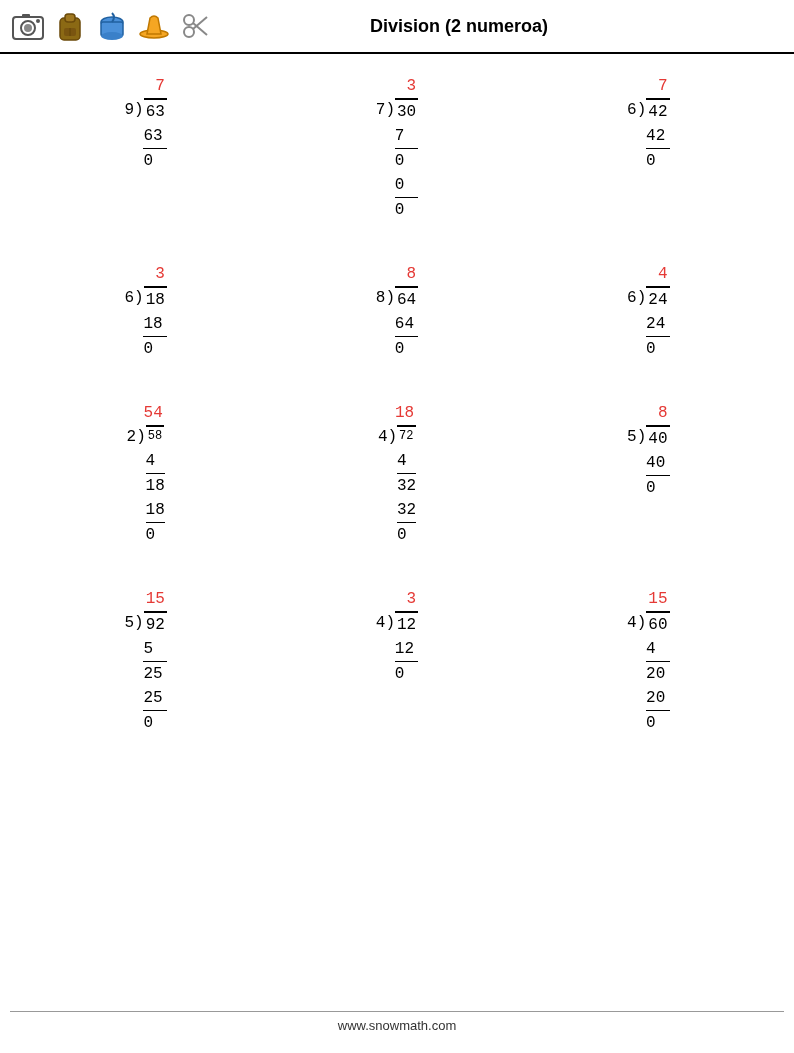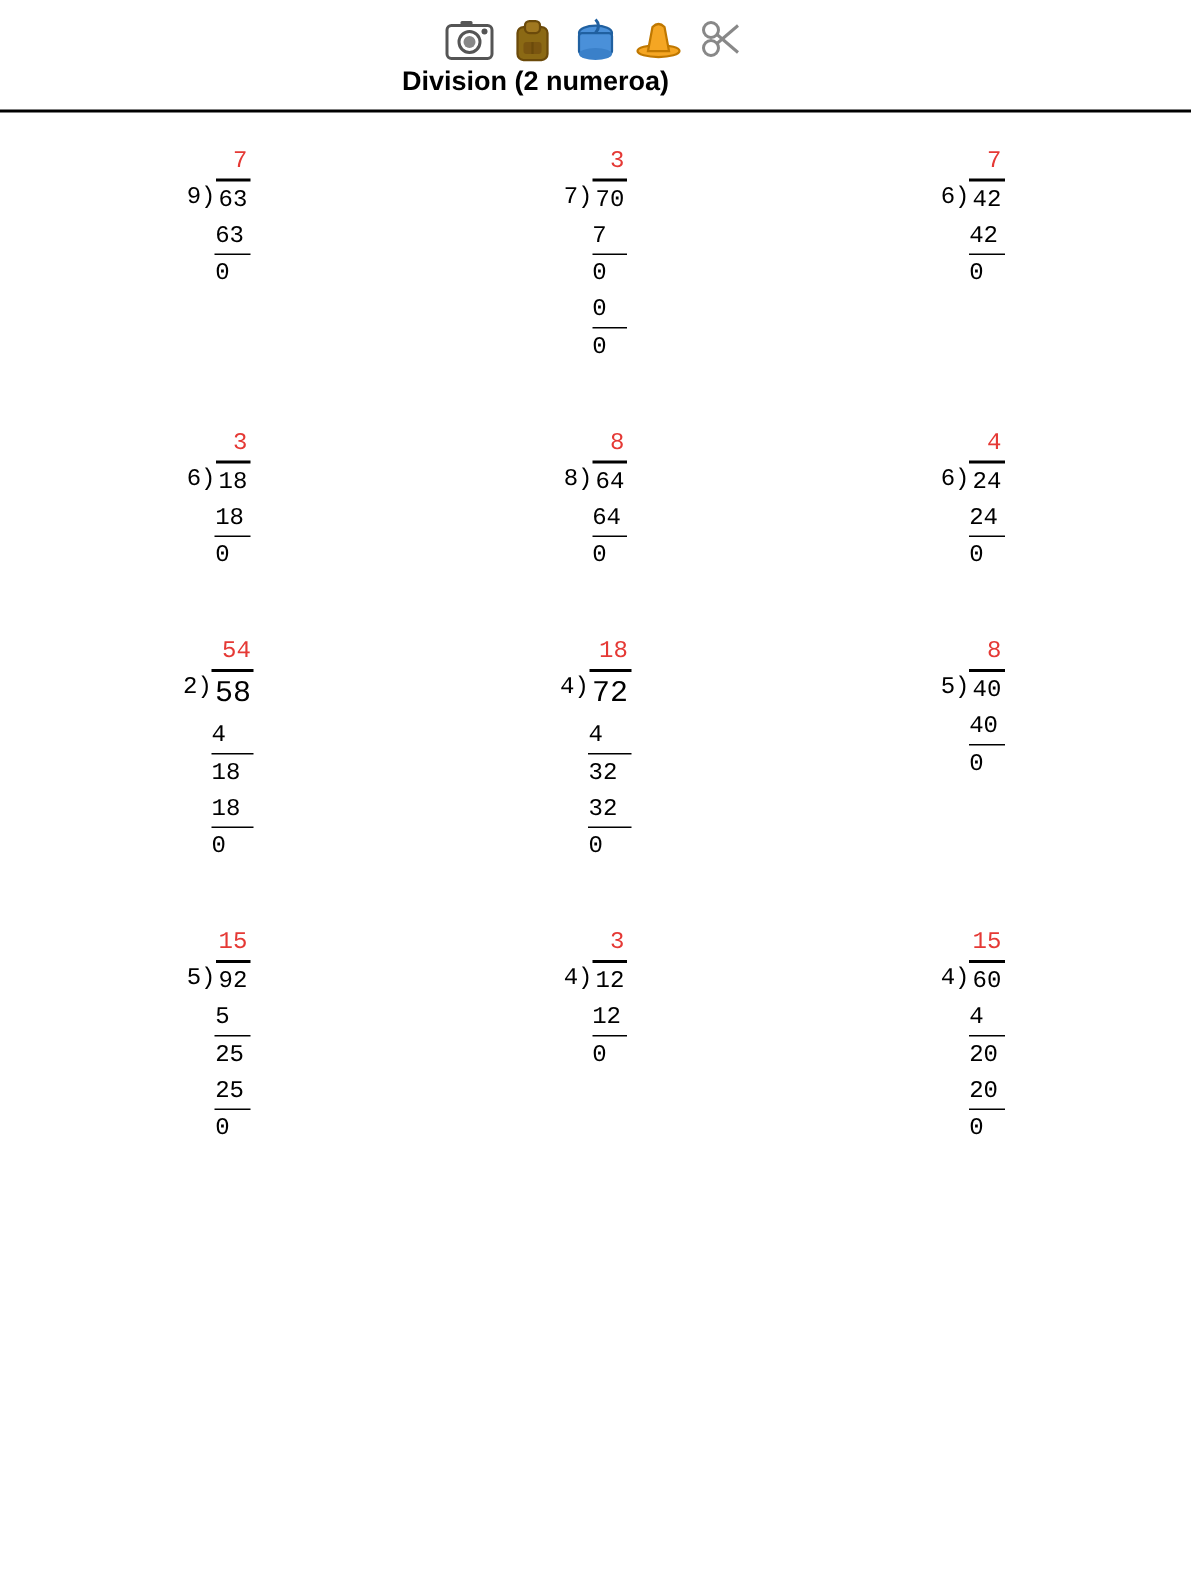--- a/index.html
+++ b/index.html
@@ -18,21 +18,20 @@
       padding: 0;
       position: relative;
     }
 
     
     .header {
       display: flex;
       align-items: center;
       padding: 8px 10px 8px 10px;
       border-bottom: 2px solid #000;
-      flex-direction: column;
     }
 
     .header-icons {
       display: flex;
       gap: 6px;
       align-items: center;
     }
 
     .icon-shape {
       width: 36px;
@@ -173,21 +172,21 @@
             <span style="display: block;">0</span>
           </div>
         </div>
       </div>
       <div class="problem-cell">
         <div style="font-family: &quot;Courier New&quot;, Courier, monospace; font-size: 16px; line-height: 1.5; display: inline-block;">
           <div style="color: rgb(229, 57, 53); text-align: right; padding-right: 2px;">3</div>
           <div style="display: flex; align-items: flex-start;">
             <span style="font-size: 16px;">7</span>
             <span style="font-size: 16px;">)</span>
-            <span style="font-size: 16px; border-top: 2px solid rgb(0, 0, 0); padding-left: 2px; padding-right: 2px; display: inline-block;">70</span>
+            <span style="font-size: 16px; border-top: 2px solid rgb(0, 0, 0); padding-left: 2px; padding-right: 2px; display: inline-block;">30</span>
           </div>
           <div style="padding-left: 19px;">
             <span style="display: block; border-bottom: 1px solid rgb(0, 0, 0);">7</span>
             <span style="display: block;">0</span>
             <span style="display: block; border-bottom: 1px solid rgb(0, 0, 0);">0</span>
             <span style="display: block;">0</span>
           </div>
         </div>
       </div>
       <div class="problem-cell">
@@ -245,37 +244,37 @@
             <span style="display: block;">0</span>
           </div>
         </div>
       </div>
       <div class="problem-cell">
         <div style="font-family: &quot;Courier New&quot;, Courier, monospace; font-size: 16px; line-height: 1.5; display: inline-block;">
           <div style="color: rgb(229, 57, 53); text-align: right; padding-right: 2px;">54</div>
           <div style="display: flex; align-items: flex-start;">
             <span style="font-size: 16px;">2</span>
             <span style="font-size: 16px;">)</span>
-            <span style="font-size: 20px; border-top: 2px solid rgb(0, 0, 0); padding-left: 2px; padding-right: 2px; display: inline-block;">58</span>
+            <span style="font-size: 12px; border-top: 2px solid rgb(0, 0, 0); padding-left: 2px; padding-right: 2px; display: inline-block;">58</span>
           </div>
           <div style="padding-left: 19px;">
             <span style="display: block; border-bottom: 1px solid rgb(0, 0, 0);">4</span>
             <span style="display: block;">18</span>
             <span style="display: block; border-bottom: 1px solid rgb(0, 0, 0);">18</span>
             <span style="display: block;">0</span>
           </div>
         </div>
       </div>
       <div class="problem-cell">
         <div style="font-family: &quot;Courier New&quot;, Courier, monospace; font-size: 16px; line-height: 1.5; display: inline-block;">
           <div style="color: rgb(229, 57, 53); text-align: right; padding-right: 2px;">18</div>
           <div style="display: flex; align-items: flex-start;">
             <span style="font-size: 16px;">4</span>
             <span style="font-size: 16px;">)</span>
-            <span style="font-size: 20px; border-top: 2px solid rgb(0, 0, 0); padding-left: 2px; padding-right: 2px; display: inline-block; font-family: Liberation Mono, monospace;">72</span>
+            <span style="font-size: 12px; border-top: 2px solid rgb(0, 0, 0); padding-left: 2px; padding-right: 2px; display: inline-block; font-family: Liberation Mono, monospace;">72</span>
           </div>
           <div style="padding-left: 19px;">
             <span style="display: block; border-bottom: 1px solid rgb(0, 0, 0);">4</span>
             <span style="display: block;">32</span>
             <span style="display: block; border-bottom: 1px solid rgb(0, 0, 0);">32</span>
             <span style="display: block;">0</span>
           </div>
         </div>
       </div>
       <div class="problem-cell">
@@ -333,14 +332,17 @@
           <div style="padding-left: 19px;">
             <span style="display: block; border-bottom: 1px solid rgb(0, 0, 0);">4</span>
             <span style="display: block;">20</span>
             <span style="display: block; border-bottom: 1px solid rgb(0, 0, 0);">20</span>
             <span style="display: block;">0</span>
           </div>
         </div>
       </div>
     </div>
 
+  <div class="footer">
+    <span>www.snowmath.com</span>
+  </div>
 
 </div>
 
 </body></html>

